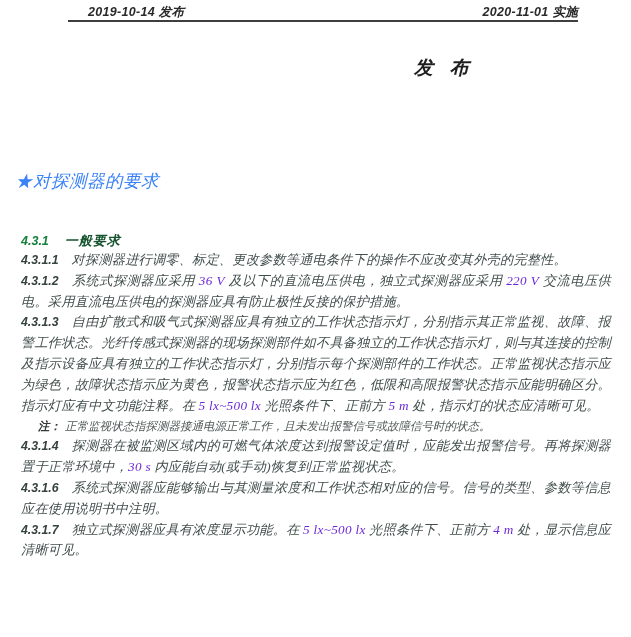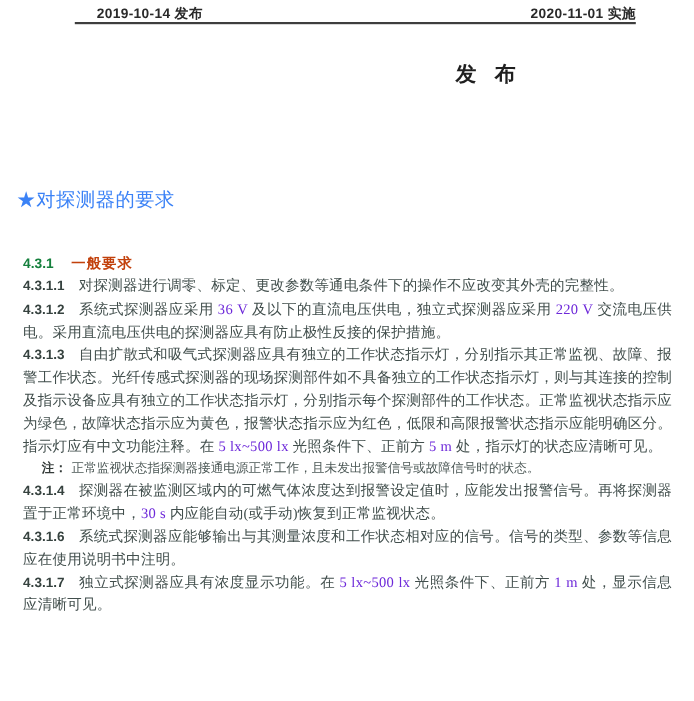--- a/index.html
+++ b/index.html
@@ -3,20 +3,21 @@
 <meta charset="utf-8">
 <style>
   html, body { margin: 0; padding: 0; background: #ffffff; }
   .page {
     position: relative;
     width: 631px;
     height: 637px;
     background: #ffffff;
     overflow: hidden;
     font-family: "Liberation Serif", serif;
+    font-style: italic;
   }
 
   
   .date {
     position: absolute;
     top: 4px;
     font-family: "Liberation Sans", sans-serif;
     font-weight: bold;
     font-size: 12.5px;
     color: #2a2a2a;
@@ -83,21 +84,21 @@
     font-family: "Liberation Sans", sans-serif;
     font-weight: bold;
     font-size: 12.5px;
     color: #15803d;
     margin-right: 12px;
   }
   .section-title {
     font-family: "Liberation Sans", sans-serif;
     font-weight: bold;
     font-size: 13px;
-    color: #c2410c;
+    color: #14532d;
     letter-spacing: 1px;
   }
 
   
   .clauses {
     position: absolute;
     left: 21px;
     top: 250px;
     width: 590px;
   }
@@ -156,16 +157,16 @@
     <span class="section-title">一般要求</span>
   </div>
 
   <div class="clauses">
       <p class="clause"><span class="clause-num">4.3.1.1</span>对探测器进行调零、标定、更改参数等通电条件下的操作不应改变其外壳的完整性。</p>
       <p class="clause"><span class="clause-num">4.3.1.2</span>系统式探测器应采用 <span class="latin">36 V</span> 及以下的直流电压供电，独立式探测器应采用 <span class="latin">220 V</span> 交流电压供电。采用直流电压供电的探测器应具有防止极性反接的保护措施。</p>
       <p class="clause"><span class="clause-num">4.3.1.3</span>自由扩散式和吸气式探测器应具有独立的工作状态指示灯，分别指示其正常监视、故障、报警工作状态。光纤传感式探测器的现场探测部件如不具备独立的工作状态指示灯，则与其连接的控制及指示设备应具有独立的工作状态指示灯，分别指示每个探测部件的工作状态。正常监视状态指示应为绿色，故障状态指示应为黄色，报警状态指示应为红色，低限和高限报警状态指示应能明确区分。指示灯应有中文功能注释。在 <span class="latin">5 lx~500 lx</span> 光照条件下、正前方 <span class="latin">5 m</span> 处，指示灯的状态应清晰可见。</p>
       <p class="note"><span class="note-label">注：</span>正常监视状态指探测器接通电源正常工作，且未发出报警信号或故障信号时的状态。</p>
       <p class="clause"><span class="clause-num">4.3.1.4</span>探测器在被监测区域内的可燃气体浓度达到报警设定值时，应能发出报警信号。再将探测器置于正常环境中，<span class="latin">30 s</span> 内应能自动(或手动)恢复到正常监视状态。</p>
       <p class="clause"><span class="clause-num">4.3.1.6</span>系统式探测器应能够输出与其测量浓度和工作状态相对应的信号。信号的类型、参数等信息应在使用说明书中注明。</p>
-      <p class="clause"><span class="clause-num">4.3.1.7</span>独立式探测器应具有浓度显示功能。在 <span class="latin">5 lx~500 lx</span> 光照条件下、正前方 <span class="latin">1 m</span> 处，显示信息应清晰可见。</p>
+      <p class="clause"><span class="clause-num">4.3.1.7</span>独立式探测器应具有浓度显示功能。在 <span class="latin">5 lx~500 lx</span> 光照条件下、正前方 <span class="latin">4 m</span> 处，显示信息应清晰可见。</p>
     </div>
 
 </div>
 
 </body></html>

